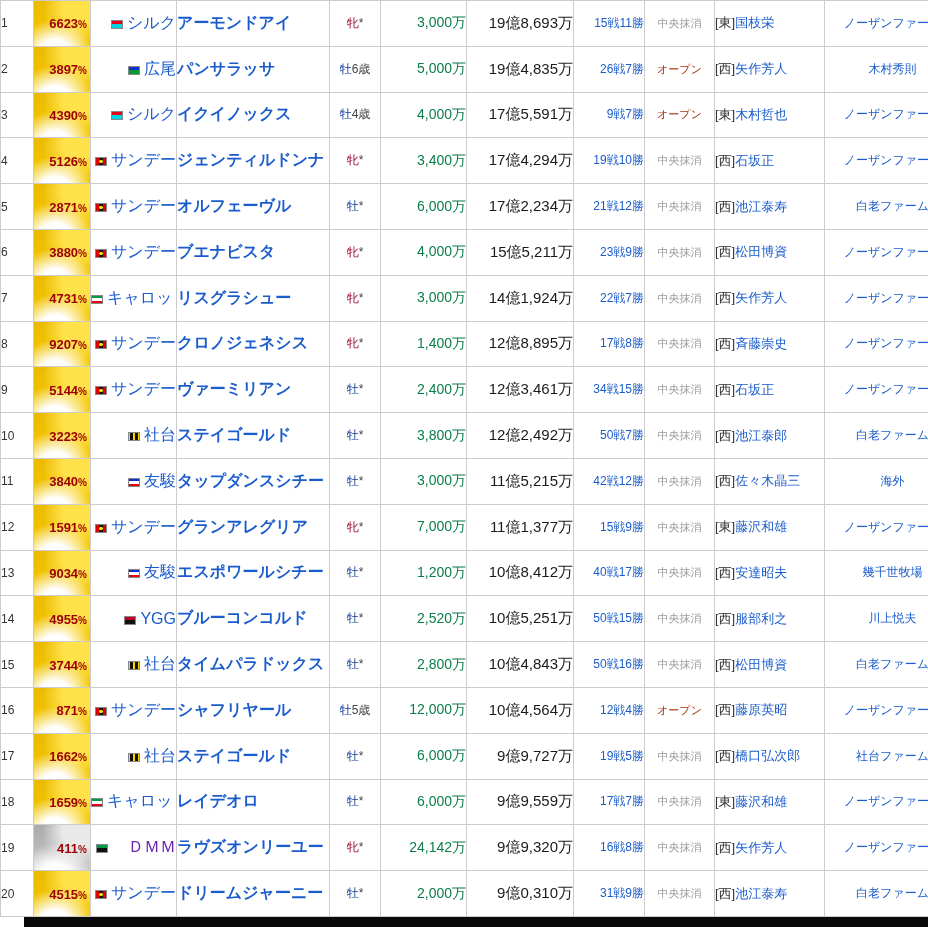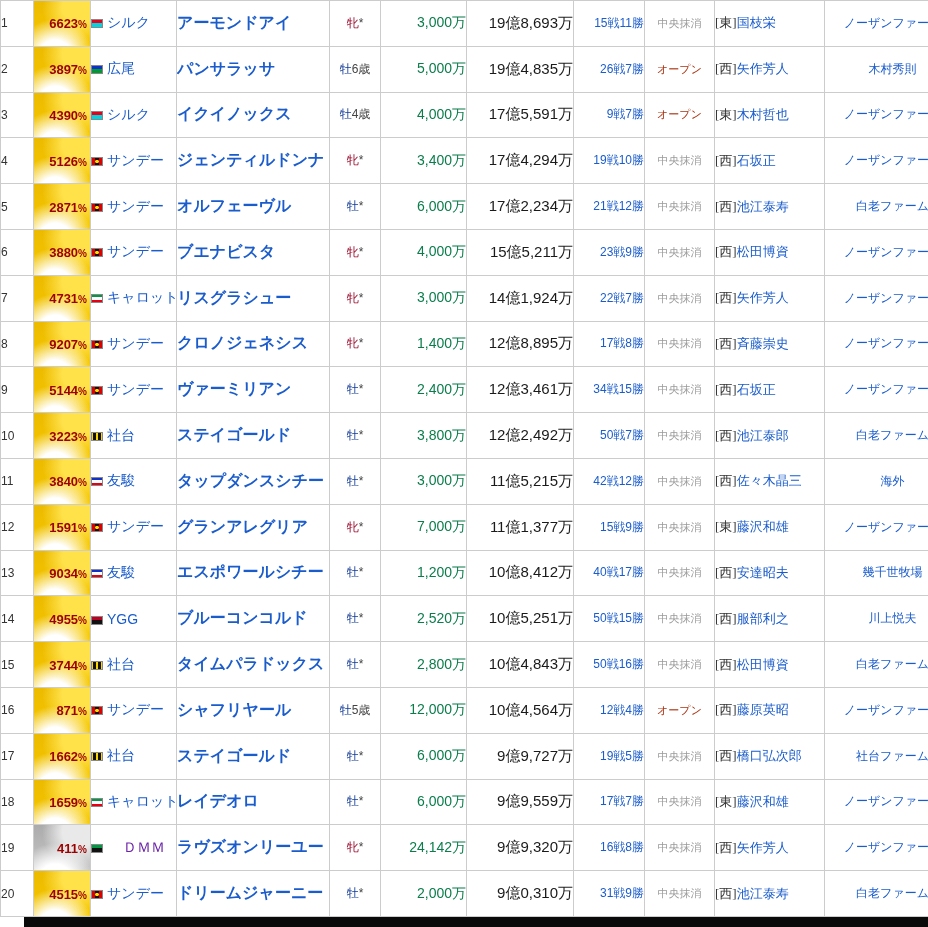--- a/index.html
+++ b/index.html
@@ -55,21 +55,21 @@
       radial-gradient(circle at 38% 125%, #ffffff 0 26%, rgba(255,255,255,0) 58%),
       radial-gradient(circle at 80% 15%, #e9e9e9 0 28%, rgba(233,233,233,0) 62%),
       linear-gradient(180deg, #ababab, #c6c6c6);
   }
   .pcttext {
     position: absolute; right: 3px; top: 50%; transform: translateY(-50%);
     color: #9c0000; font-weight: bold; font-size: 13px; letter-spacing: 0;
   }
   .pctsign { font-size: 10px; font-weight: bold; }
 
-  td.club { padding-left: 4px; font-size: 14px; }
+  td.club { padding-left: 4px; font-size: 16px; text-align: right; }
   .flag {
     display: inline-block; width: 12px; height: 9px; margin-right: 4px;
     vertical-align: -1px; border: 1px solid #888; box-sizing: border-box;
   }
   .flag-silk   { background: linear-gradient(180deg, #e60018 0 50%, #00d4e0 50% 100%); }
   .flag-hiroo  { background: linear-gradient(180deg, #1030cc 0 50%, #009a30 50% 100%); }
   .flag-sunday {
     background:
       radial-gradient(circle at 50% 50%, #ffdf00 0 1.6px, rgba(255,223,0,0) 2px),
       linear-gradient(90deg, #dd0000 0 33%, #111 33% 67%, #dd0000 67% 100%);
@@ -95,21 +95,21 @@
 
   td.prize { text-align: right; padding-right: 7px; font-size: 15px; color: #1a1a1a; }
 
   td.record { text-align: right; padding-right: 9px; font-size: 12px; }
   td.record a { color: #1a5ccc; }
 
   td.status { text-align: center; font-size: 11px; }
   .status-erased { color: #9a9a9a; }
   .status-open   { color: #aa3311; }
 
-  td.trainer { padding-left: 4px; font-size: 13px; font-family: Liberation Serif, serif; }
+  td.trainer { padding-left: 4px; font-size: 13px; }
   td.trainer .region { color: #333; }
   td.trainer a { color: #1a5ccc; }
 
   td.farm { text-align: center; font-size: 12px; }
   td.farm a { color: #1a5ccc; }
 
   .bottom-bar {
     position: absolute;
     left: 24px; right: 0; bottom: 0; height: 10px;
     background: #0a0a0a;

